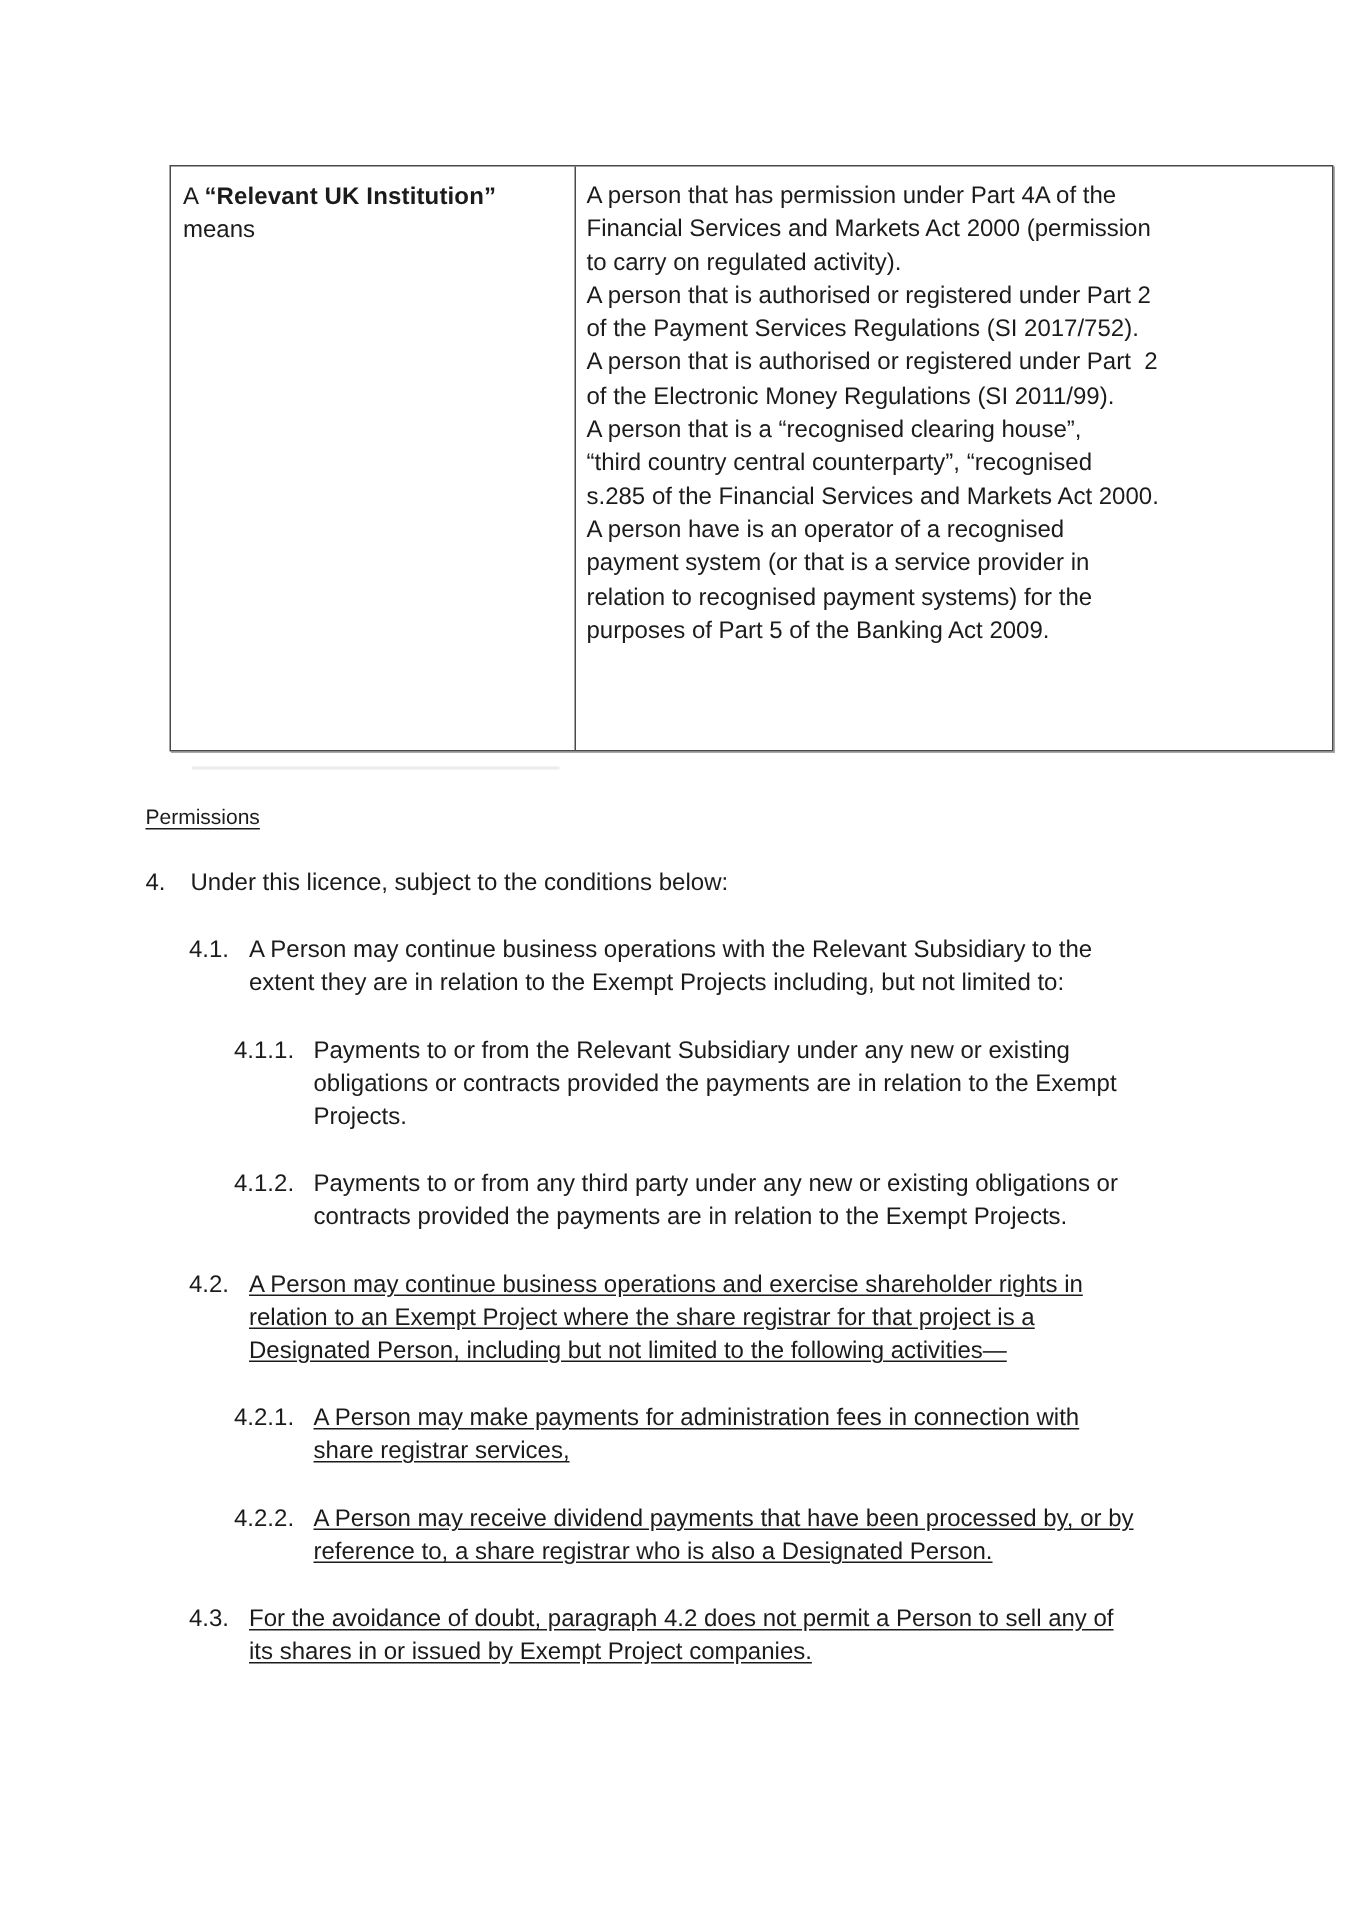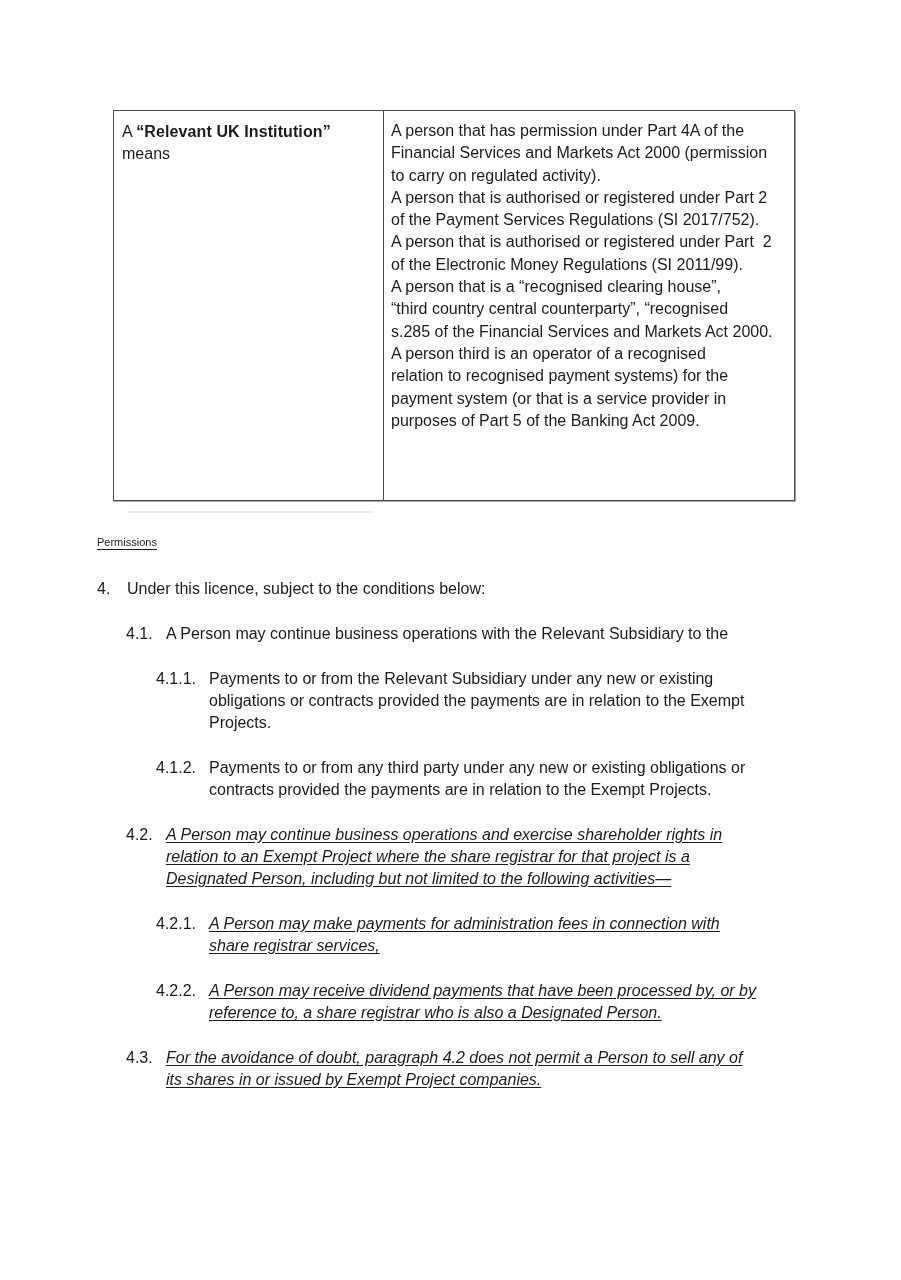--- a/index.html
+++ b/index.html
@@ -12,21 +12,21 @@
     font-size: 16px;
     color: #1b1b1b;
     overflow: hidden;
   }
 
   
   .def-table {
     position: absolute;
     left: 113px;
     top: 110px;
-    width: 682px;
+    width: 776px;
     height: 391px;
     display: flex;
     border: 1px solid #4a4a4a;
     box-sizing: border-box;
     box-shadow: 1px 1px 0 #a8a8a8;
     background: #ffffff;
     justify-content: center;
   }
   .cell-term {
     flex: none;
@@ -53,21 +53,21 @@
     width: 245px;
     height: 2px;
     background: #ececec;
   }
 
   
   .heading {
     position: absolute;
     left: 97px;
     top: 536px;
-    font-size: 11px;
+    font-size: 14px;
     text-decoration: underline;
     text-underline-offset: 3px;
   }
 
   
   .clauses {
     position: absolute;
     left: 97px;
     top: 578px;
     width: 730px;
@@ -82,21 +82,20 @@
   .clause.l1 .num { width: 30px; }
   .clause.l2 { margin-left: 29px; }
   .clause.l2 .num { width: 40px; }
   .clause.l3 { margin-left: 59px; justify-content: flex-end; }
   .clause.l3 .num { width: 53px; }
   .clause .text { flex: 1; min-width: 0; }
   .clause .line { white-space: pre; }
   .clause.u .text .line {
     text-decoration: underline;
     text-underline-offset: 2px;
-    font-style: italic;
   }
 </style>
 </head>
 <body>
 
 <div class="page">
 
   <div class="def-table">
     <div class="cell-term">
       <div class="term"><span>A</span> <b>“Relevant UK Institution”</b> <span>means</span></div>
@@ -117,25 +116,25 @@
 
         <div class="def-line">of the Electronic Money Regulations (SI 2011/99).</div>
 
         <div class="def-line">A person that is a “recognised clearing house”,</div>
 
         <div class="def-line">“third country central counterparty”, “recognised</div>
 
 
         <div class="def-line">s.285 of the Financial Services and Markets Act 2000.</div>
 
-        <div class="def-line">A person third is an operator of a recognised</div>
+        <div class="def-line">A person have is an operator of a recognised</div>
+
+        <div class="def-line">payment system (or that is a service provider in</div>
 
         <div class="def-line">relation to recognised payment systems) for the</div>
-
-        <div class="def-line">payment system (or that is a service provider in</div>
 
         <div class="def-line">purposes of Part 5 of the Banking Act 2009.</div>
       </div>
   </div>
 
   <div class="artifact-line"></div>
 
   <div class="heading">Permissions</div>
 
   <div class="clauses">
@@ -144,20 +143,21 @@
         <span class="num">4.</span>
         <div class="text">
           <div class="line">Under this licence, subject to the conditions below:</div>
         </div>
       </div>
 
       <div class="clause l2">
         <span class="num">4.1.</span>
         <div class="text">
           <div class="line">A Person may continue business operations with the Relevant Subsidiary to the</div>
+          <div class="line">extent they are in relation to the Exempt Projects including, but not limited to:</div>
         </div>
       </div>
 
       <div class="clause l3">
         <span class="num">4.1.1.</span>
         <div class="text">
           <div class="line">Payments to or from the Relevant Subsidiary under any new or existing</div>
           <div class="line">obligations or contracts provided the payments are in relation to the Exempt</div>
           <div class="line">Projects.</div>
         </div>

